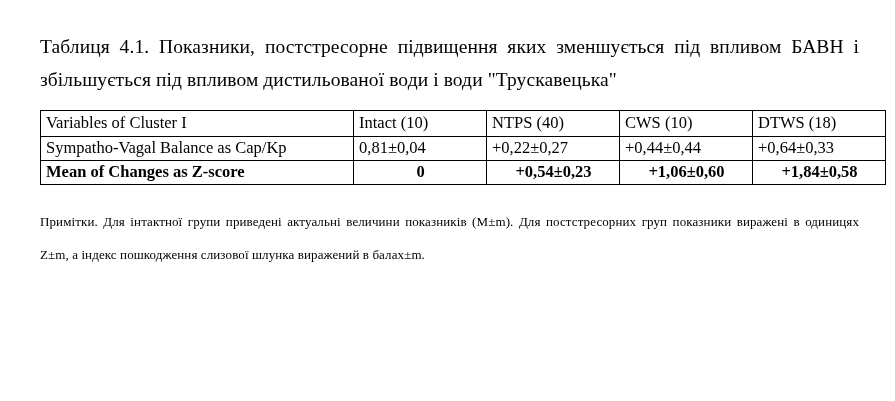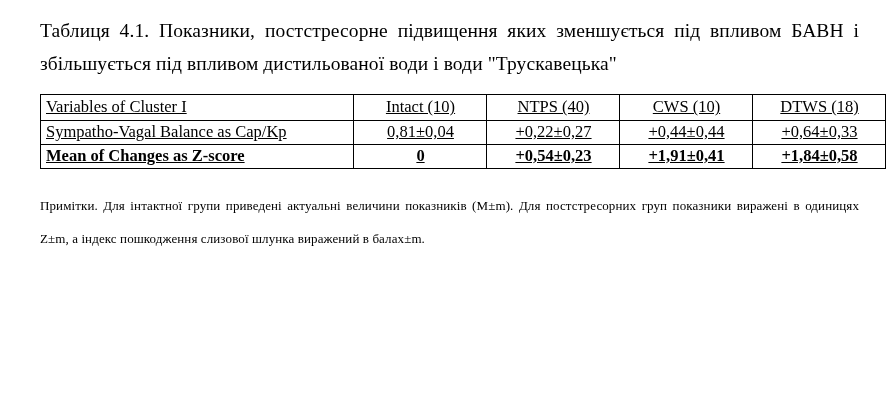--- a/index.html
+++ b/index.html
@@ -12,55 +12,54 @@
     background: #ffffff;
     font-family: "Liberation Serif", serif;
     color: #000000;
     overflow: hidden;
   }
   .page {
     position: relative;
     width: 895px;
     height: 401px;
     box-sizing: border-box;
-    padding: 14px 36px 0 40px;
+    padding: 30px 36px 0 40px;
   }
   .caption {
     font-size: 19.5px;
     line-height: 33px;
     text-align: justify;
     text-align-last: left;
     letter-spacing: 0.1px;
   }
   .table-wrap {
     margin-top: 14px;
     margin-bottom: 10px;
     width: 795px;
-    text-decoration: underline;
   }
   table.data {
     border-collapse: collapse;
     width: 795px;
     table-layout: fixed;
     font-size: 16.5px;
     line-height: 1.0;
   }
   table.data td {
     border: 1px solid #000000;
     padding: 2px 4px 2px 5px;
     vertical-align: middle;
     white-space: nowrap;
     height: 19px;
   }
   table.data tr.head td {
     padding-top: 3px;
     padding-bottom: 3px;
   }
   td.c-label { width: 303px; text-align: left; }
-  td.c-val   { width: 123px; text-align: center; }
+  td.c-val   { width: 123px; text-align: left; }
   tr.total td {
     font-weight: bold;
   }
   tr.total td.c-val {
     text-align: center;
   }
   sup {
     font-size: 11px;
     vertical-align: super;
     line-height: 0;
@@ -100,21 +99,21 @@
           <td class="c-val">+0,44±0,44</td>
           <td class="c-val">+0,64±0,33</td>
         </tr>
 
 
 
         <tr class="total">
           <td class="c-label">Mean of Changes as Z-score</td>
           <td class="c-val">0</td>
           <td class="c-val">+0,54±0,23</td>
-          <td class="c-val">+1,91±0,41</td>
+          <td class="c-val">+1,06±0,60</td>
           <td class="c-val">+1,84±0,58</td>
         </tr>
       </tbody>
     </table>
   </div>
 
   <div class="notes">Примітки. Для інтактної групи приведені актуальні величини показників (M±m). Для постстресорних груп показники виражені в одиницях Z±m, а індекс пошкодження слизової шлунка виражений в балах±m.</div>
 
 </div>
 

